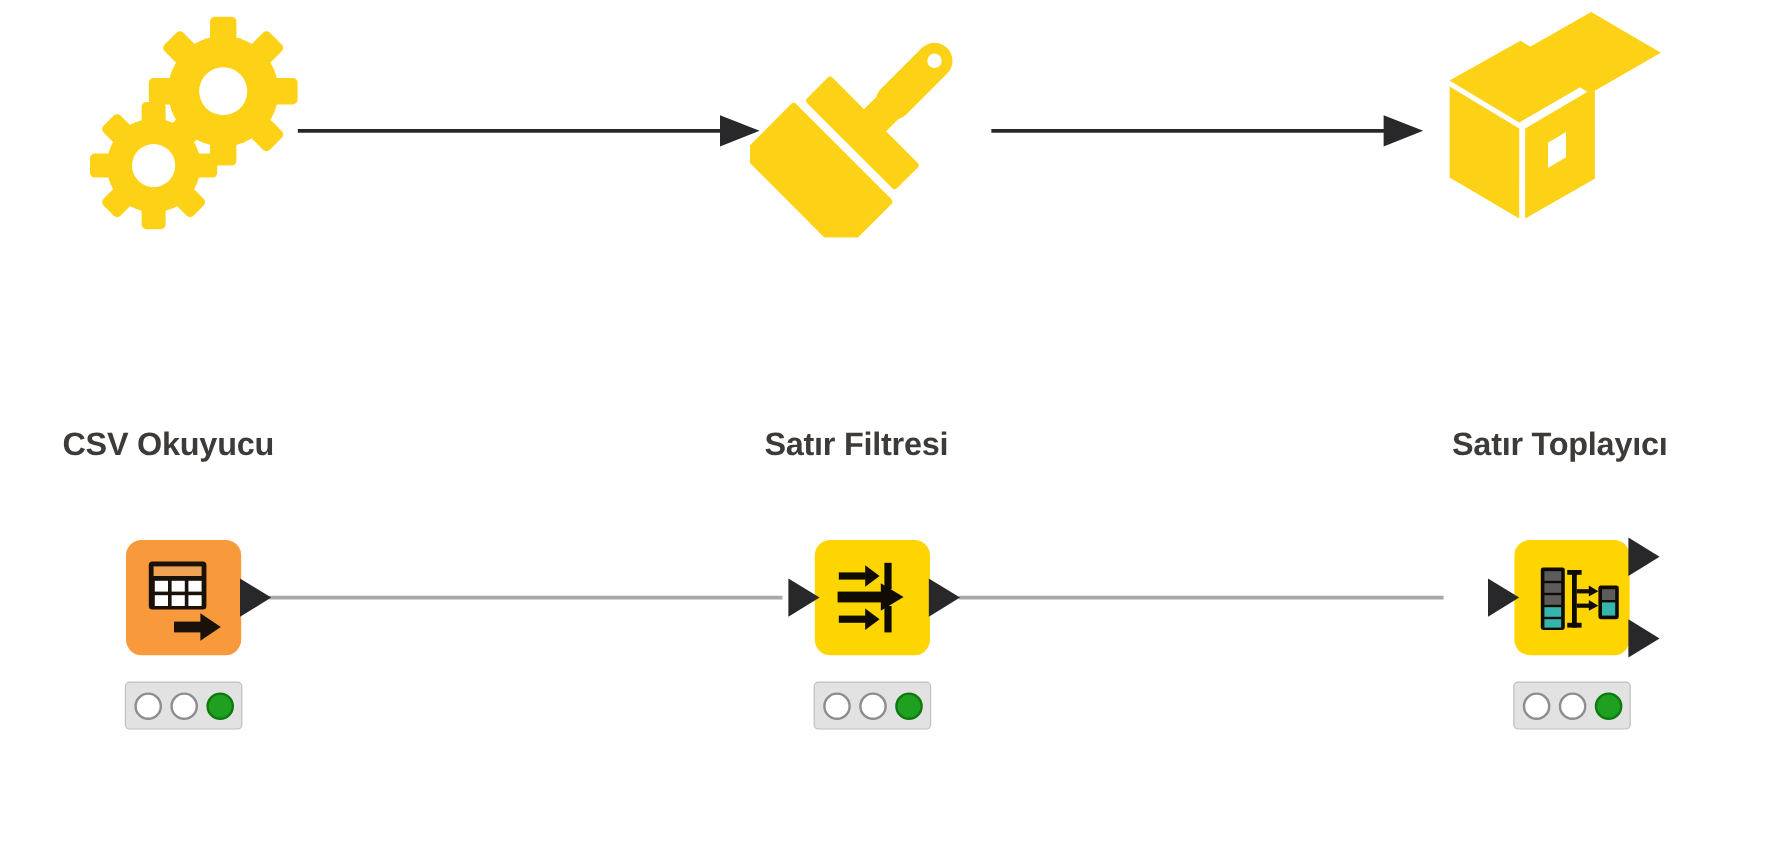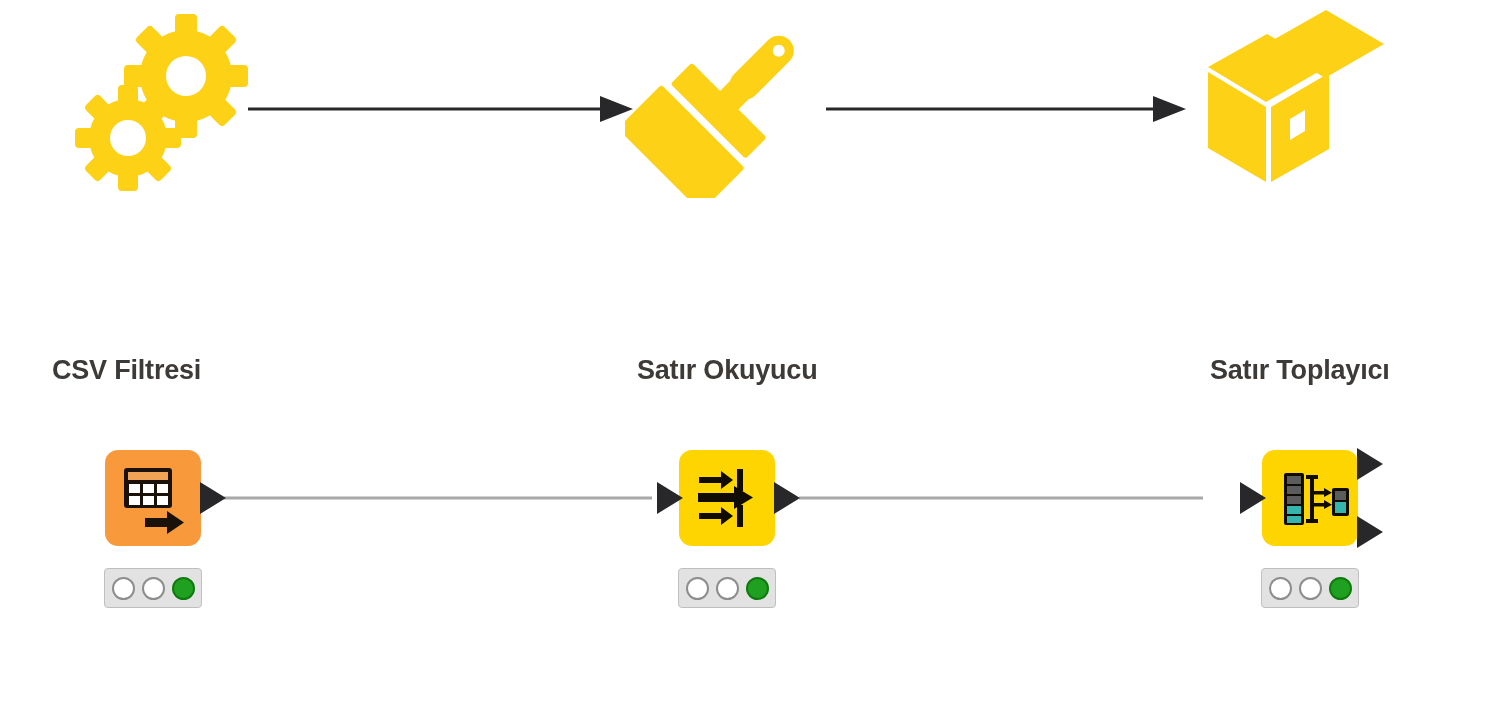--- a/index.html
+++ b/index.html
@@ -198,21 +198,21 @@
     </div>
 
     <div class="wf-connector" style="left:775px; top:125px; width:450px; height:36px;">
       <svg width="450" height="36" viewBox="0 0 450 36">
         <line x1="24" y1="18" x2="428" y2="18" stroke="#a8a8a8" stroke-width="3"></line>
       </svg>
     </div>
 
     <div class="node-group" style="left:52px; width:260px; height:260px;">
 
-      <div class="node-label">CSV Filtresi</div>
+      <div class="node-label">CSV Okuyucu</div>
 
       <div class="node-body orange" style="left:53px;">
         <div class="node-icon">
           <svg width="96" height="96" viewBox="0 0 96 96">
 
             <rect x="19" y="18" width="48" height="40" rx="3" fill="#1a1208"></rect>
 
             <rect x="23" y="22" width="40" height="8" fill="#f0a255"></rect>
 
             <rect x="24" y="34" width="11" height="9" fill="#ffffff"></rect>
@@ -232,21 +232,21 @@
 
       <div class="status-lights" style="left:52px;">
         <div class="light off"></div>
         <div class="light off"></div>
         <div class="light green"></div>
       </div>
     </div>
 
     <div class="node-group" style="left:637px; width:260px; height:260px;">
 
-      <div class="node-label">Satır Okuyucu</div>
+      <div class="node-label">Satır Filtresi</div>
 
       <div class="node-body yellow" style="left:42px;">
         <div class="node-icon">
           <svg width="96" height="96" viewBox="0 0 96 96">
 
             <rect x="20" y="27" width="24" height="6" fill="#100c04"></rect>
             <polygon points="42,21 54,30 42,39" fill="#100c04"></polygon>
             <rect x="58" y="19" width="6" height="22" fill="#100c04"></rect>
 
             <rect x="19" y="43" width="40" height="9" fill="#100c04"></rect>

